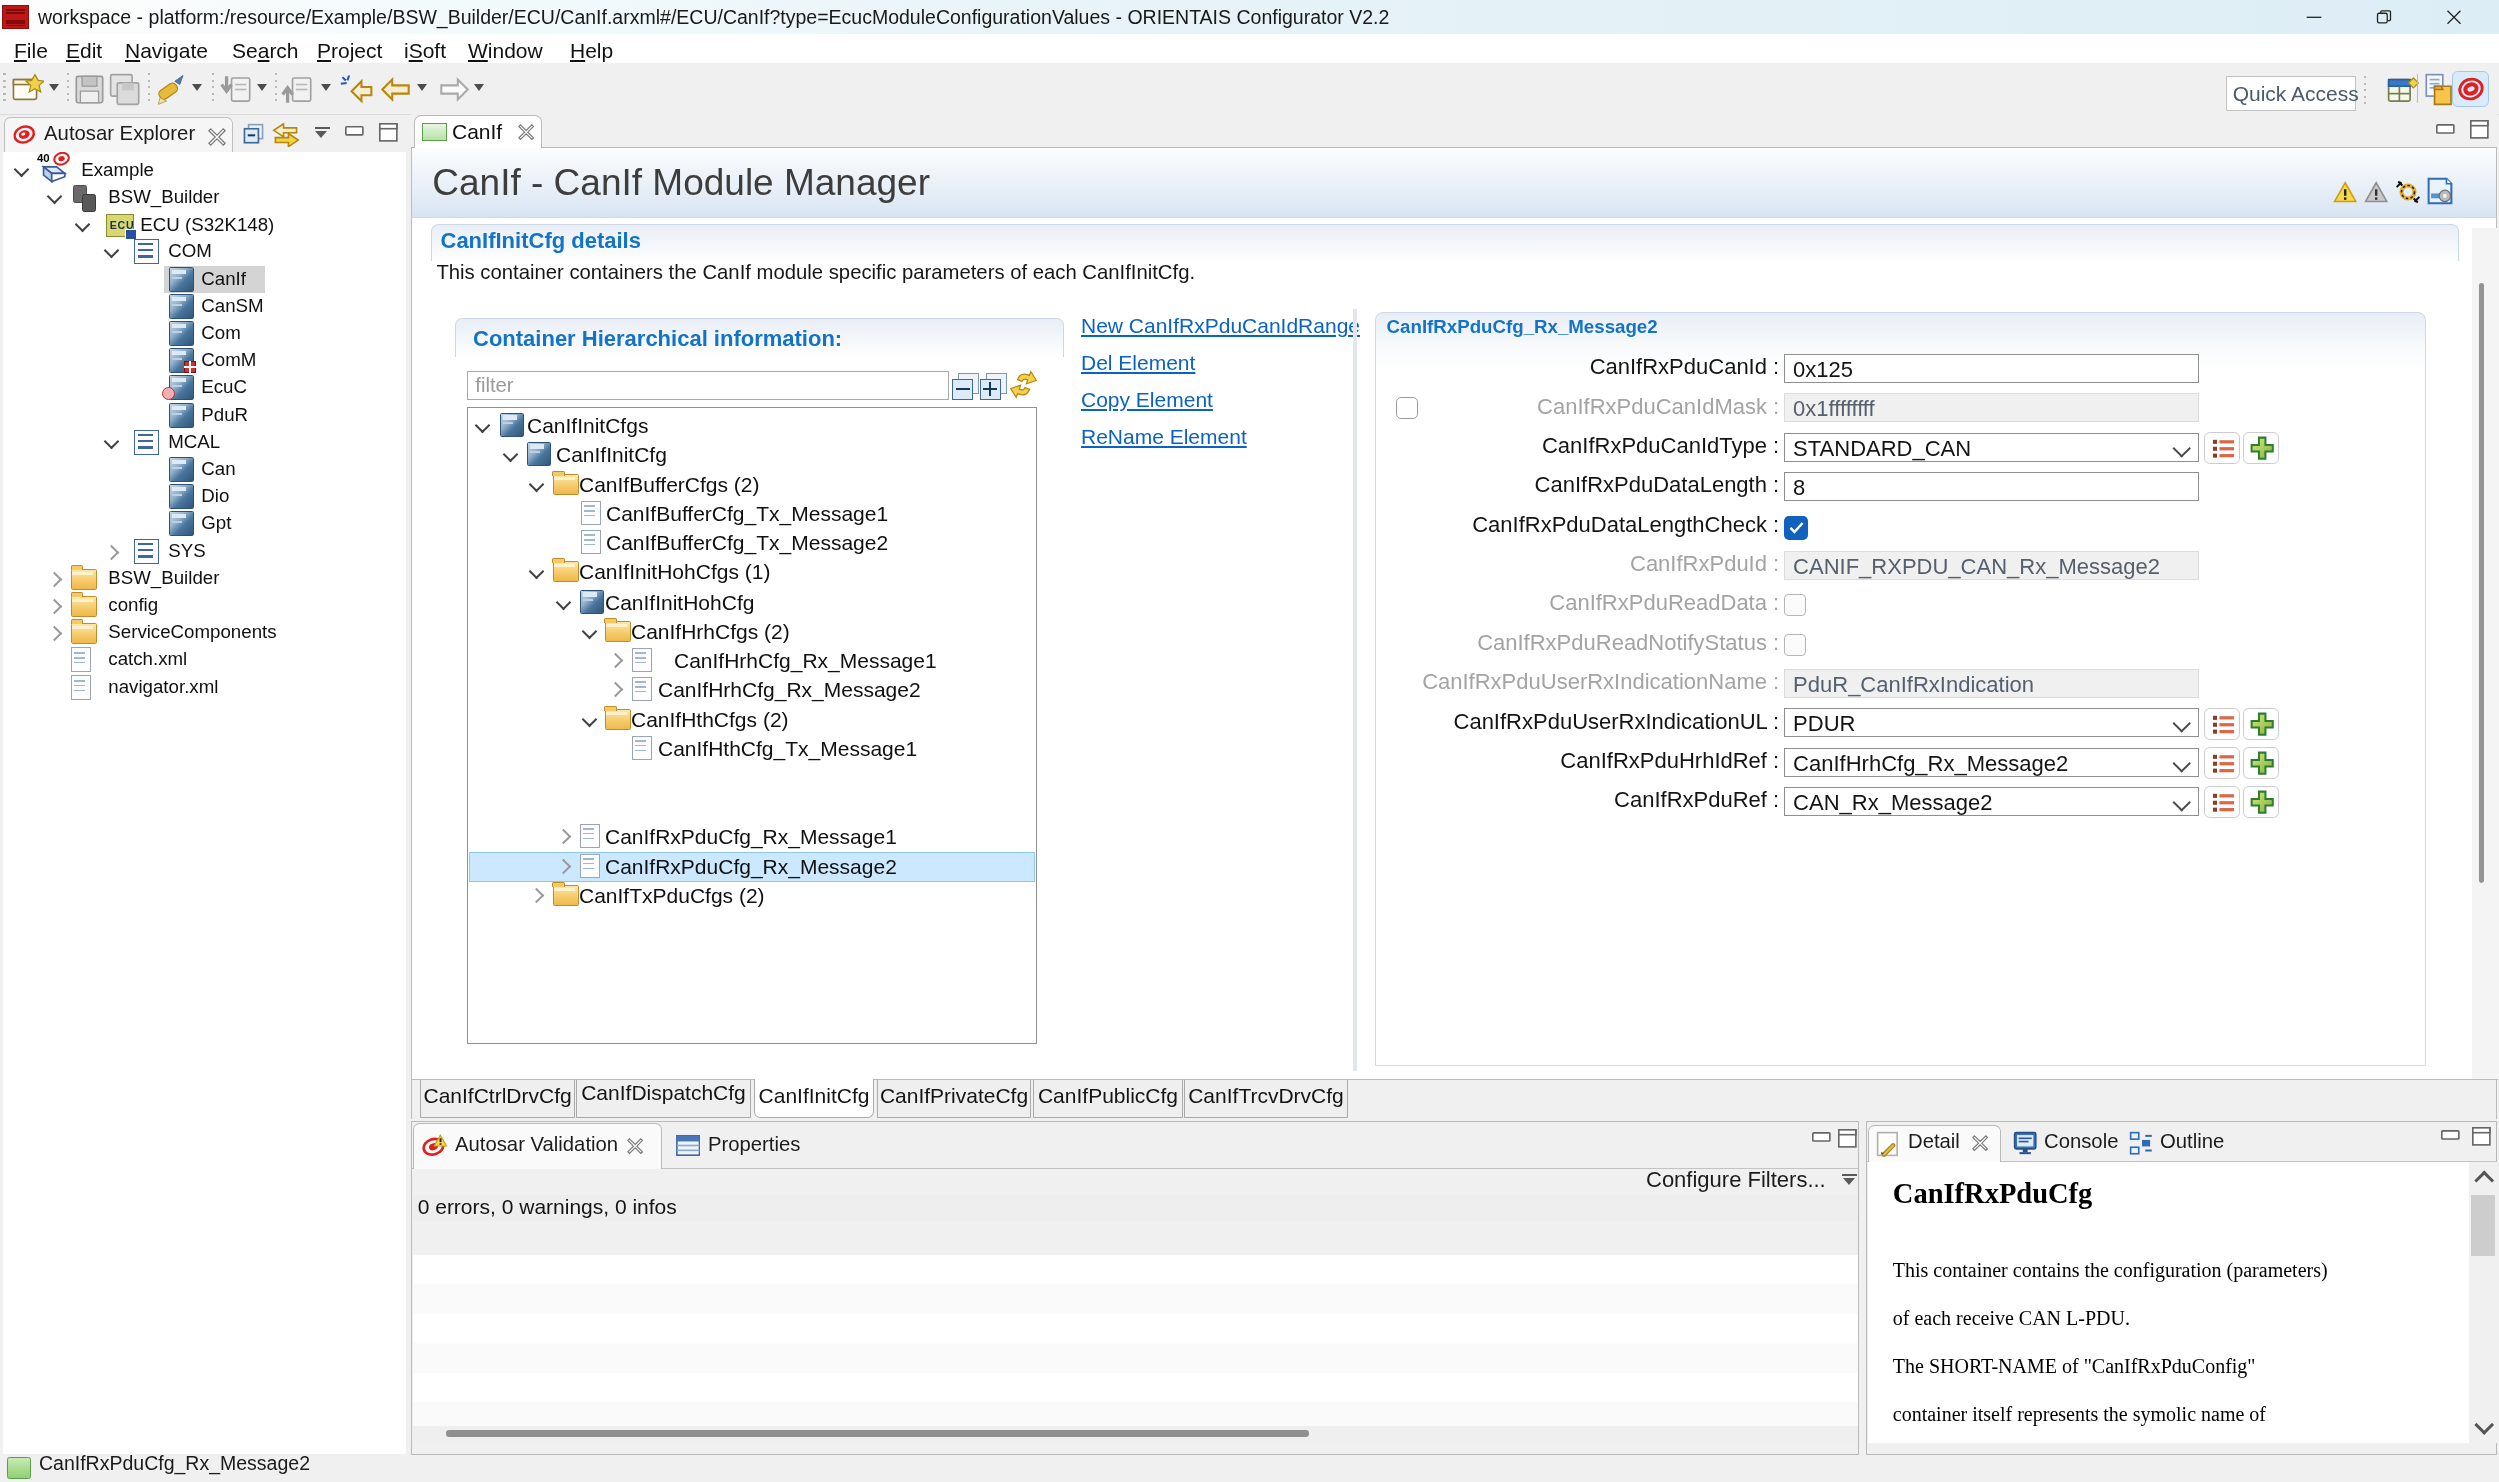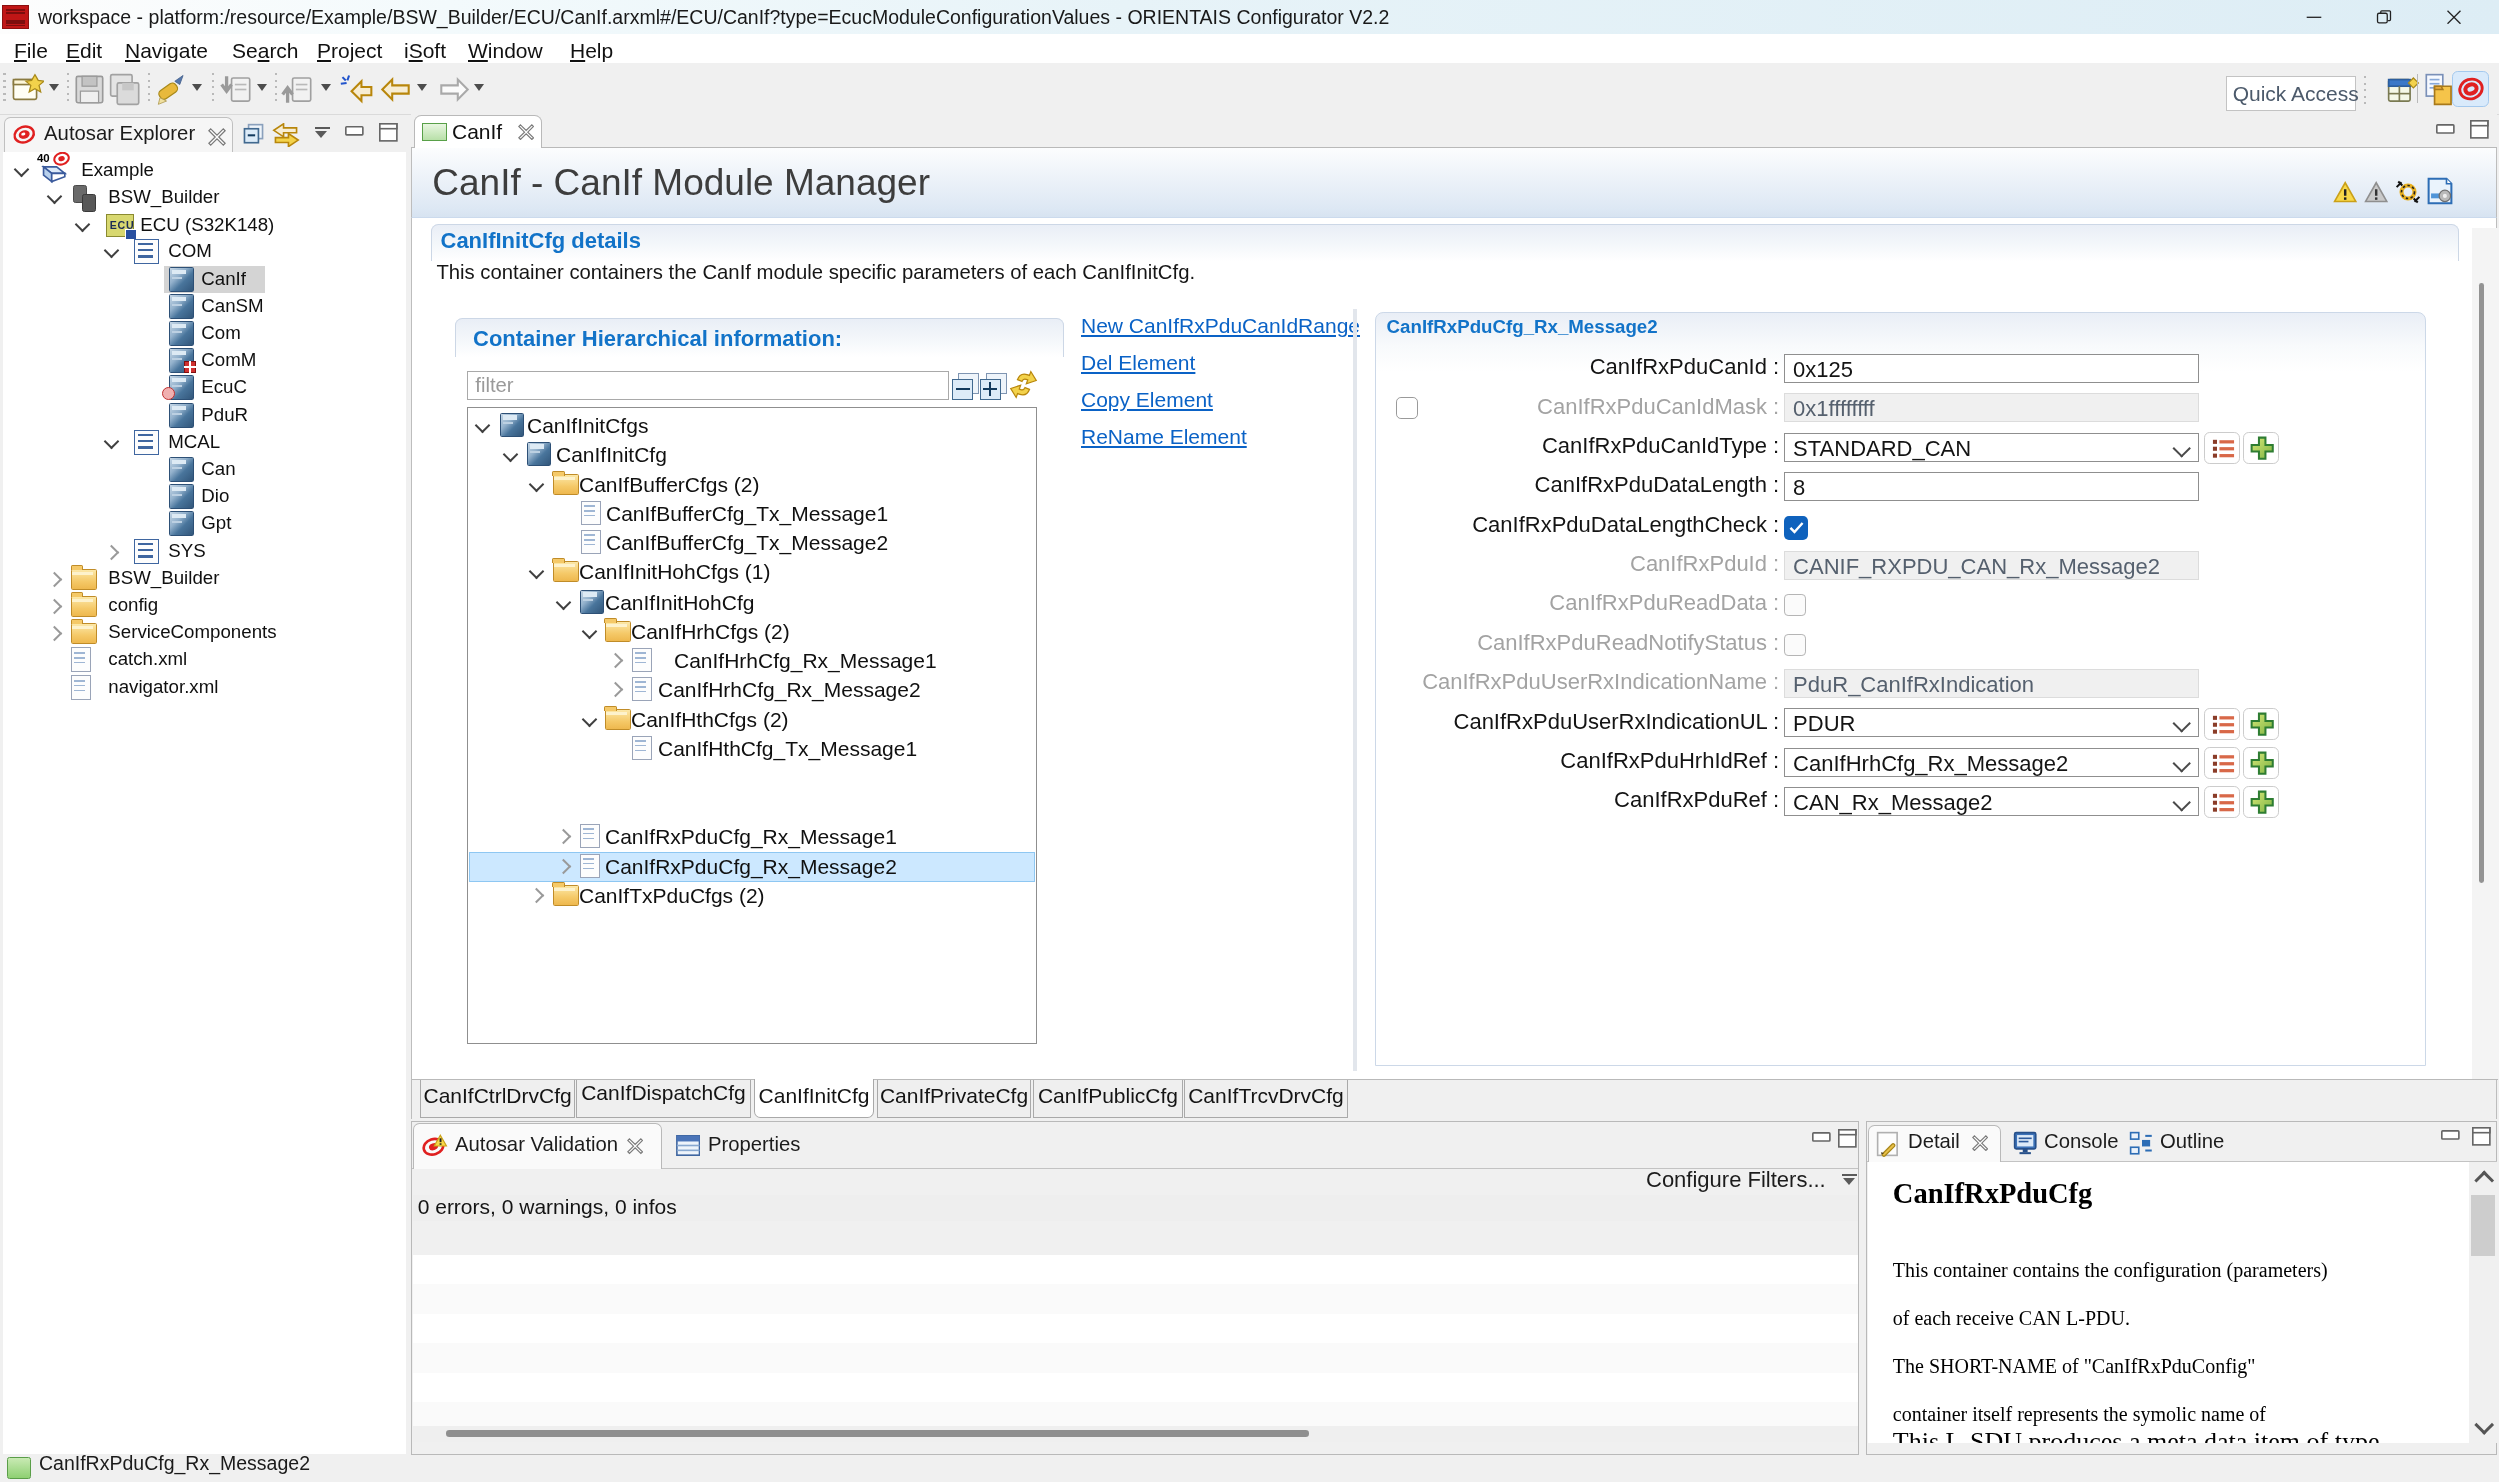--- a/index.html
+++ b/index.html
@@ -692,21 +692,20 @@
 <svg class="abs" style="left:574px;top:8.1px;width:19.5px;height:13px;" viewBox="0 0 24 16">
       <rect x="1" y="1" width="21" height="10" rx="1" fill="#fff" stroke="#666" stroke-width="2"></rect>
     </svg>
 <svg class="abs" style="left:605px;top:4.9px;width:19.5px;height:19.5px;" viewBox="0 0 24 24">
       <rect x="1" y="1" width="21" height="21" fill="#fff" stroke="#666" stroke-width="2"></rect>
       <rect x="1" y="1" width="21" height="6" fill="#fff" stroke="#666" stroke-width="2"></rect>
     </svg>
 <div class="abs white" style="left:0.8px;top:40px;width:630px;height:281px;overflow:hidden;">
 <span class="abs serif" style="left:25px;top:16.3px;font-size:28.5px;font-weight:bold;color:#000;">CanIfRxPduCfg</span>
 <div class="abs serif" style="left:25px;top:84px;font-size:20px;color:#000;line-height:48px;white-space:nowrap;">This container contains the configuration (parameters)<br>of each receive CAN L-PDU.<br>The SHORT-NAME of "CanIfRxPduConfig"<br>container itself represents the symolic name of<br>Receive L-PDU.</div>
-      <div class="abs serif" style="left:25px;top:260px;font-size:26px;color:#000;line-height:39px;white-space:nowrap;">This L-SDU produces a meta data item of type</div>
 <div class="abs" style="left:601px;top:0;width:29px;height:281px;background:#f0f0f0;"></div>
 <div class="abs arr" style="left:609px;top:11.4px;transform:rotate(-135deg);border-color:#555;border-width:3.3px;width:11.4px;height:11.4px;"></div>
 <div class="abs" style="left:603px;top:33px;width:24.4px;height:61px;background:#cdcdcd;"></div>
 <div class="abs arr" style="left:609px;top:256px;transform:rotate(45deg);border-color:#555;border-width:3.3px;width:11.4px;height:11.4px;"></div>
 </div>
 </div>
 <div class="abs" id="statusbar">
 <div class="abs" style="left:7.3px;top:0px;width:23.6px;height:22px;background:linear-gradient(180deg,#c9eab4,#8ed072);border:1.6px solid #5a9e48;border-radius:2.4px;box-sizing:border-box;"></div>
 <span class="abs" style="left:39px;top:-4.9px;">CanIfRxPduCfg_Rx_Message2</span>
 </div>

